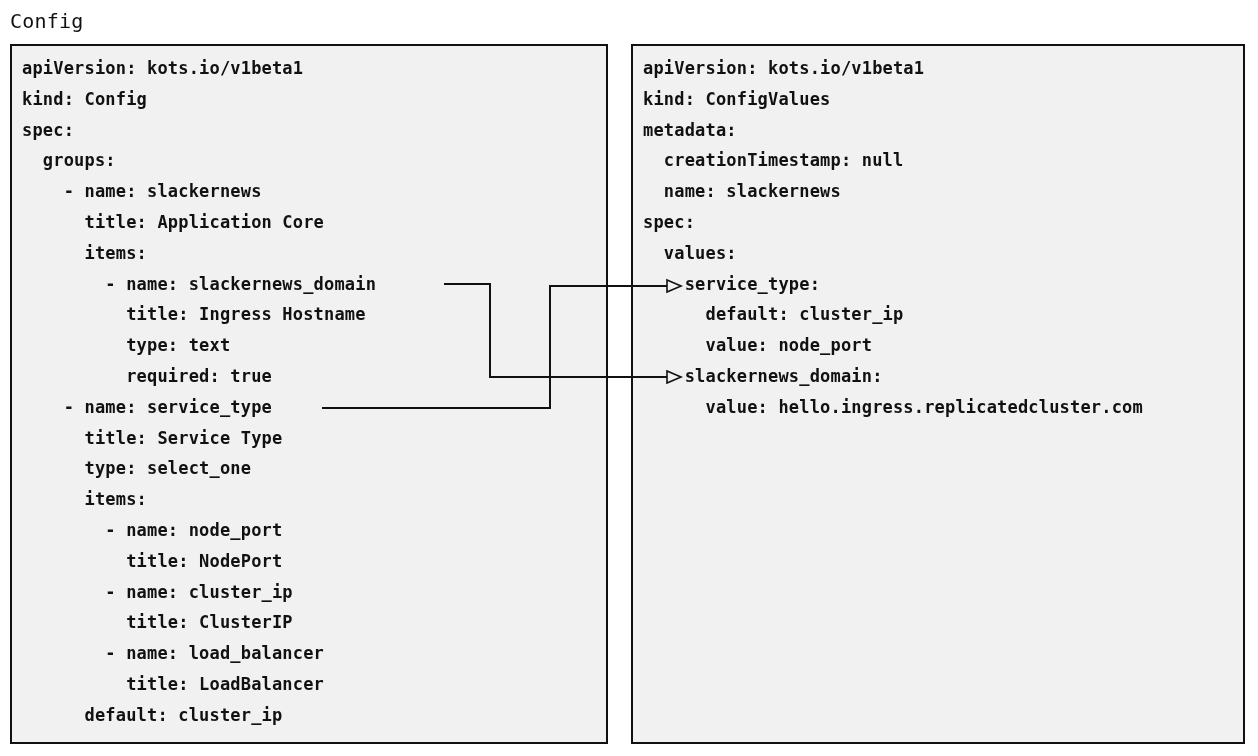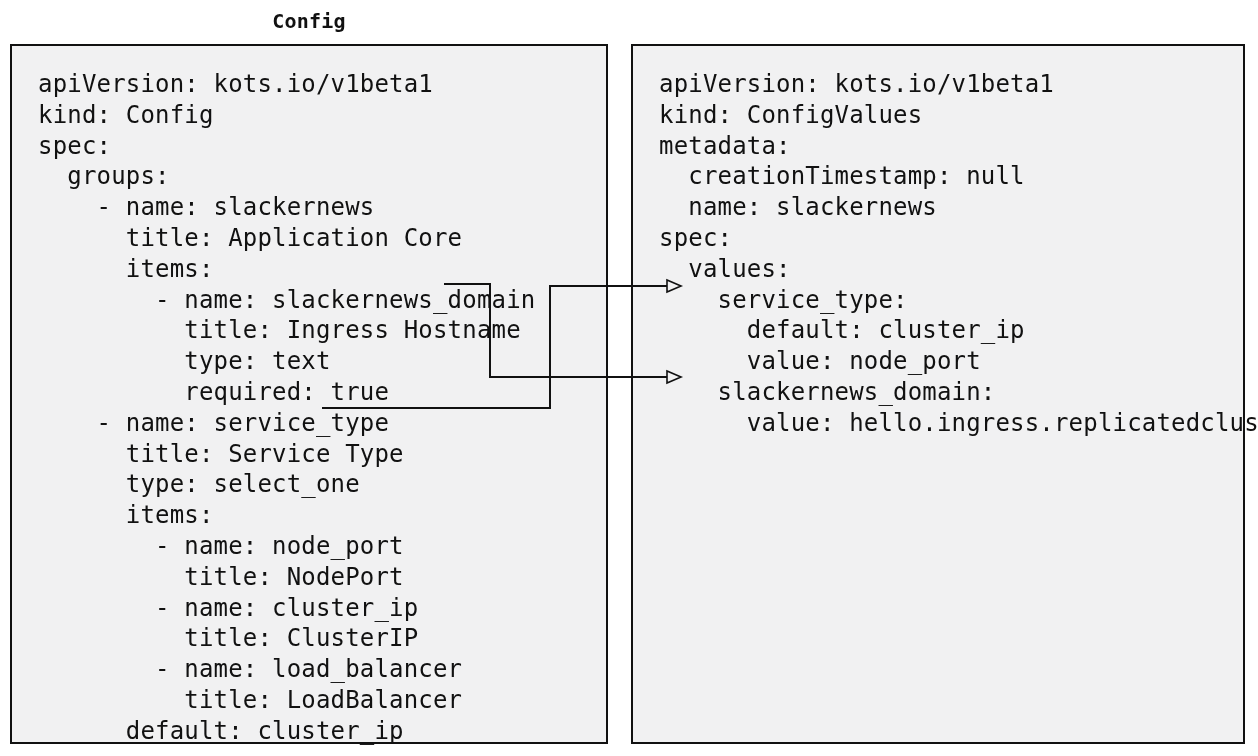--- a/index.html
+++ b/index.html
@@ -22,43 +22,43 @@
     background: var(--page-bg);
     font-family: "DejaVu Sans Mono", "Liberation Mono", monospace;
     color: var(--text-color);
     overflow: hidden;
   }
   .panel-title {
     position: absolute;
     top: 7px;
     height: 28px;
     line-height: 28px;
-    text-align: center;
+    text-align: left;
     font-size: 20px;
-    font-weight: bold;
+    font-weight: normal;
     letter-spacing: 0.2px;
     color: var(--text-color);
   }
   .panel-title.left  { left: 10px;  width: 598px; }
   .panel-title.right { left: 631px; width: 614px; margin-top: 48px; }
   .yaml-box {
     position: absolute;
     top: 44px;
     height: 700px;
     background: var(--box-fill);
     border: 2px solid var(--box-border);
   }
   .yaml-box.left  { left: 10px;  width: 598px; }
   .yaml-box.right { left: 631px; width: 614px; }
   .yaml-box pre {
-    margin: 16px;
+    margin: 0;
     padding: 7px 0 0 10px;
     font-family: "DejaVu Sans Mono", "Liberation Mono", monospace;
-    font-size: 24px;
-    font-weight: normal;
+    font-size: 17px;
+    font-weight: bold;
     letter-spacing: 0.18px;
     line-height: 30.8px;
     white-space: pre;
     color: var(--text-color);
   }
   svg.overlay {
     position: absolute;
     top: 0;
     left: 0;
     pointer-events: none;

